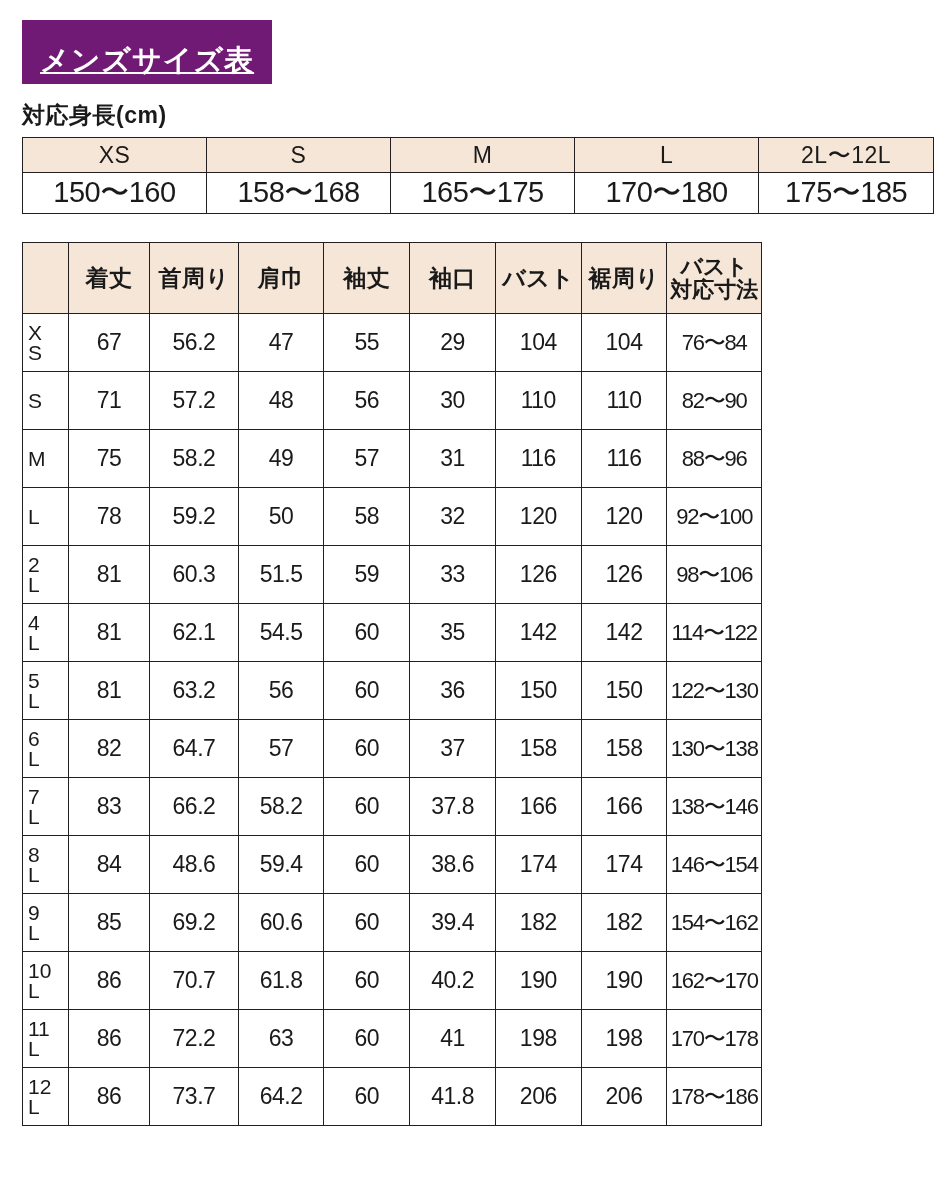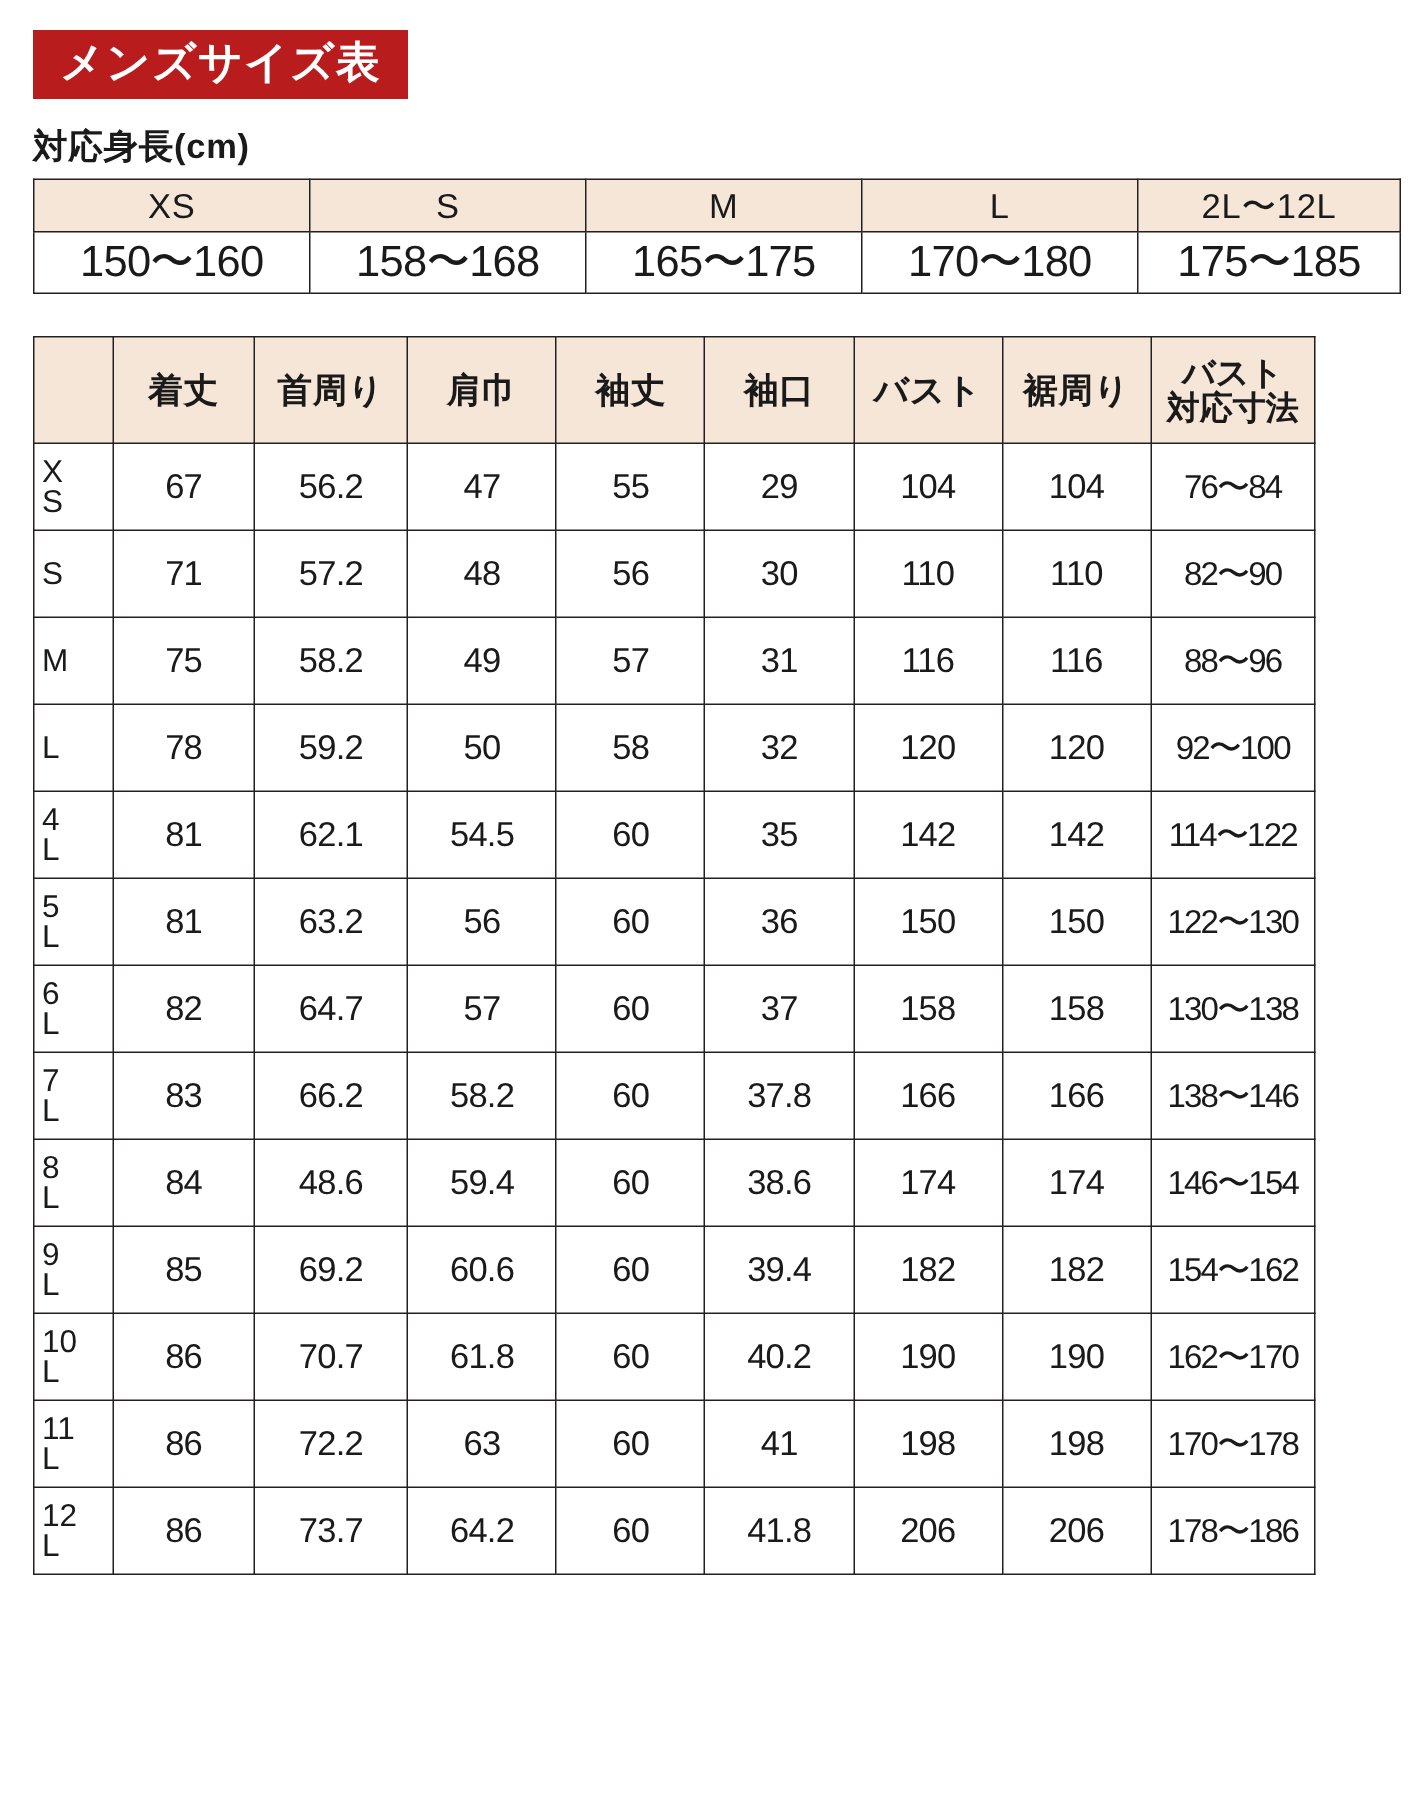--- a/index.html
+++ b/index.html
@@ -18,28 +18,29 @@
     position: relative;
     width: 940px;
     height: 1200px;
     box-sizing: border-box;
     padding: 14px 8px 0 8px;
   }
 
   
   .title-banner {
     display: inline-block;
-    background: #b91c1c;
+    background: #701a75;
     color: #ffffff;
     font-size: 29px;
     font-weight: bold;
     letter-spacing: 1px;
-    padding: 7px 18px 9px 18px;
+    padding: 25px 18px 9px 18px;
     margin: 6px 0 0 14px;
     line-height: 1.05;
+    text-decoration: underline;
   }
 
   
   .sub-title {
     margin: 16px 0 6px 14px;
     font-size: 23px;
     font-weight: bold;
     letter-spacing: 0.5px;
   }
 
@@ -69,21 +70,21 @@
   }
   .height-table .val td {
     background: #ffffff;
     height: 34px;
     font-size: 29px;
     letter-spacing: -0.5px;
   }
 
   
   .size-table {
-    width: 855px;
+    width: 740px;
     margin: 28px 0 4px 14px;
   }
   .size-table thead td {
     background: #f6e6d7;
     height: 70px;
     font-size: 23px;
     font-weight: bold;
     letter-spacing: 0.5px;
   }
   .size-table tbody td {
@@ -218,20 +219,31 @@
           <td>78</td>
           <td>59.2</td>
           <td>50</td>
           <td>58</td>
           <td>32</td>
           <td>120</td>
           <td>120</td>
           <td class="bast-range">92〜100</td>
         </tr>
         <tr>
+          <td class="size-label"><div class="lbl">2</div><div class="lbl">L</div></td>
+          <td>81</td>
+          <td>60.3</td>
+          <td>51.5</td>
+          <td>59</td>
+          <td>33</td>
+          <td>126</td>
+          <td>126</td>
+          <td class="bast-range">98〜106</td>
+        </tr>
+        <tr>
           <td class="size-label"><div class="lbl">4</div><div class="lbl">L</div></td>
           <td>81</td>
           <td>62.1</td>
           <td>54.5</td>
           <td>60</td>
           <td>35</td>
           <td>142</td>
           <td>142</td>
           <td class="bast-range">114〜122</td>
         </tr>

